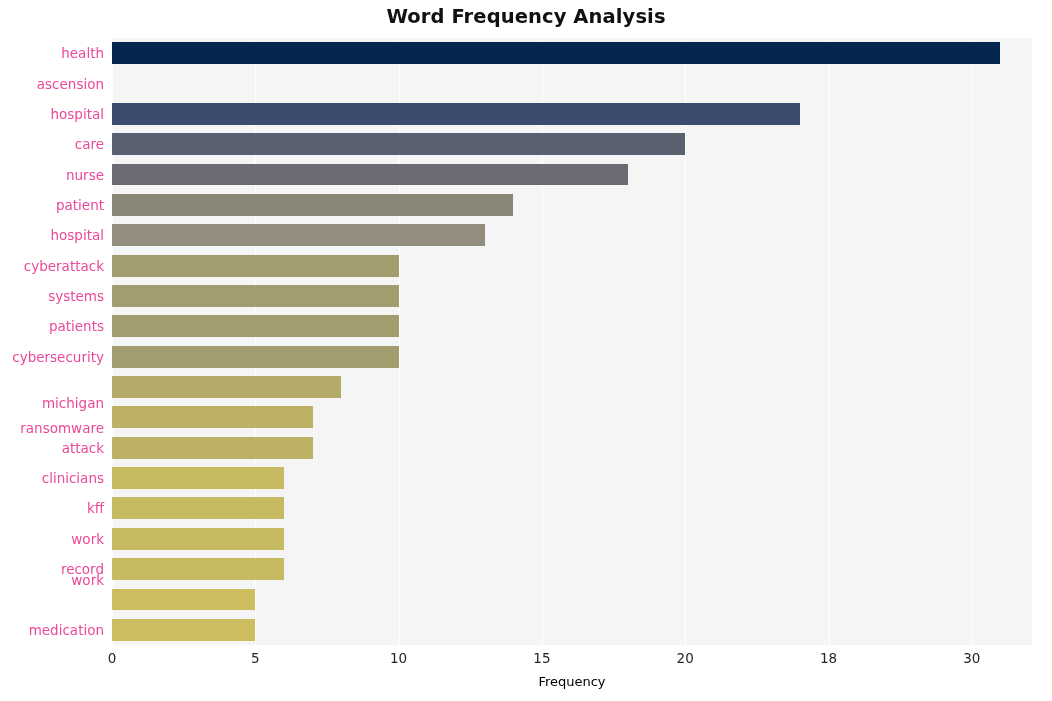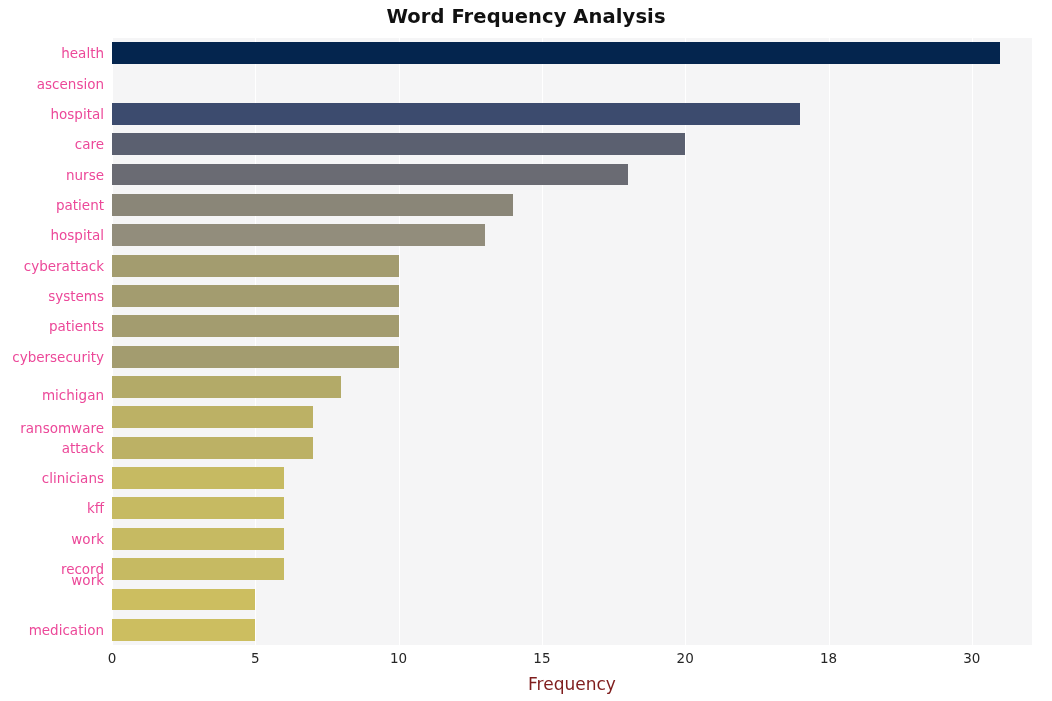--- a/index.html
+++ b/index.html
@@ -107,22 +107,22 @@
     font-size: 13.5px;
     color: #262626;
     white-space: nowrap;
   }
   #x-axis-title {
     position: absolute;
     left: 112px;
     top: 674px;
     width: 920px;
     text-align: center;
-    font-size: 17px;
-    color: #7f1d1d;
+    font-size: 13px;
+    color: #000000;
   }
 </style>
 </head>
 <body>
 
 <div id="figure">
 
   <div id="chart-title">Word Frequency Analysis</div>
 
   <div id="plot-area">
@@ -204,21 +204,21 @@
       <div class="y-tick-label" style="top: 38.525px;">ascension</div>
       <div class="y-tick-label" style="top: 68.875px;">hospital</div>
       <div class="y-tick-label" style="top: 99.225px;">care</div>
       <div class="y-tick-label" style="top: 129.575px;">nurse</div>
       <div class="y-tick-label" style="top: 159.925px;">patient</div>
       <div class="y-tick-label" style="top: 190.275px;">hospital</div>
       <div class="y-tick-label" style="top: 220.625px; padding-left: 16px;">cyberattack</div>
       <div class="y-tick-label" style="top: 250.975px;">systems</div>
       <div class="y-tick-label" style="top: 281.325px;">patients</div>
       <div class="y-tick-label" style="top: 311.675px;">cybersecurity</div>
-      <div class="y-tick-label" style="top: 350px;">michigan</div>
+      <div class="y-tick-label" style="top: 358px;">michigan</div>
       <div class="y-tick-label" style="top: 372.375px; margin-top: 11px;">ransomware</div>
       <div class="y-tick-label" style="top: 402.725px;">attack</div>
       <div class="y-tick-label" style="top: 433.075px;">clinicians</div>
       <div class="y-tick-label" style="top: 463.425px;">kff</div>
       <div class="y-tick-label" style="top: 493.775px;">work</div>
       <div class="y-tick-label" style="top: 524.125px;">record</div>
       <div class="y-tick-label" style="top: 535px;">work</div>
       <div class="y-tick-label" style="top: 584.825px;">medication</div>
     </div>
 

